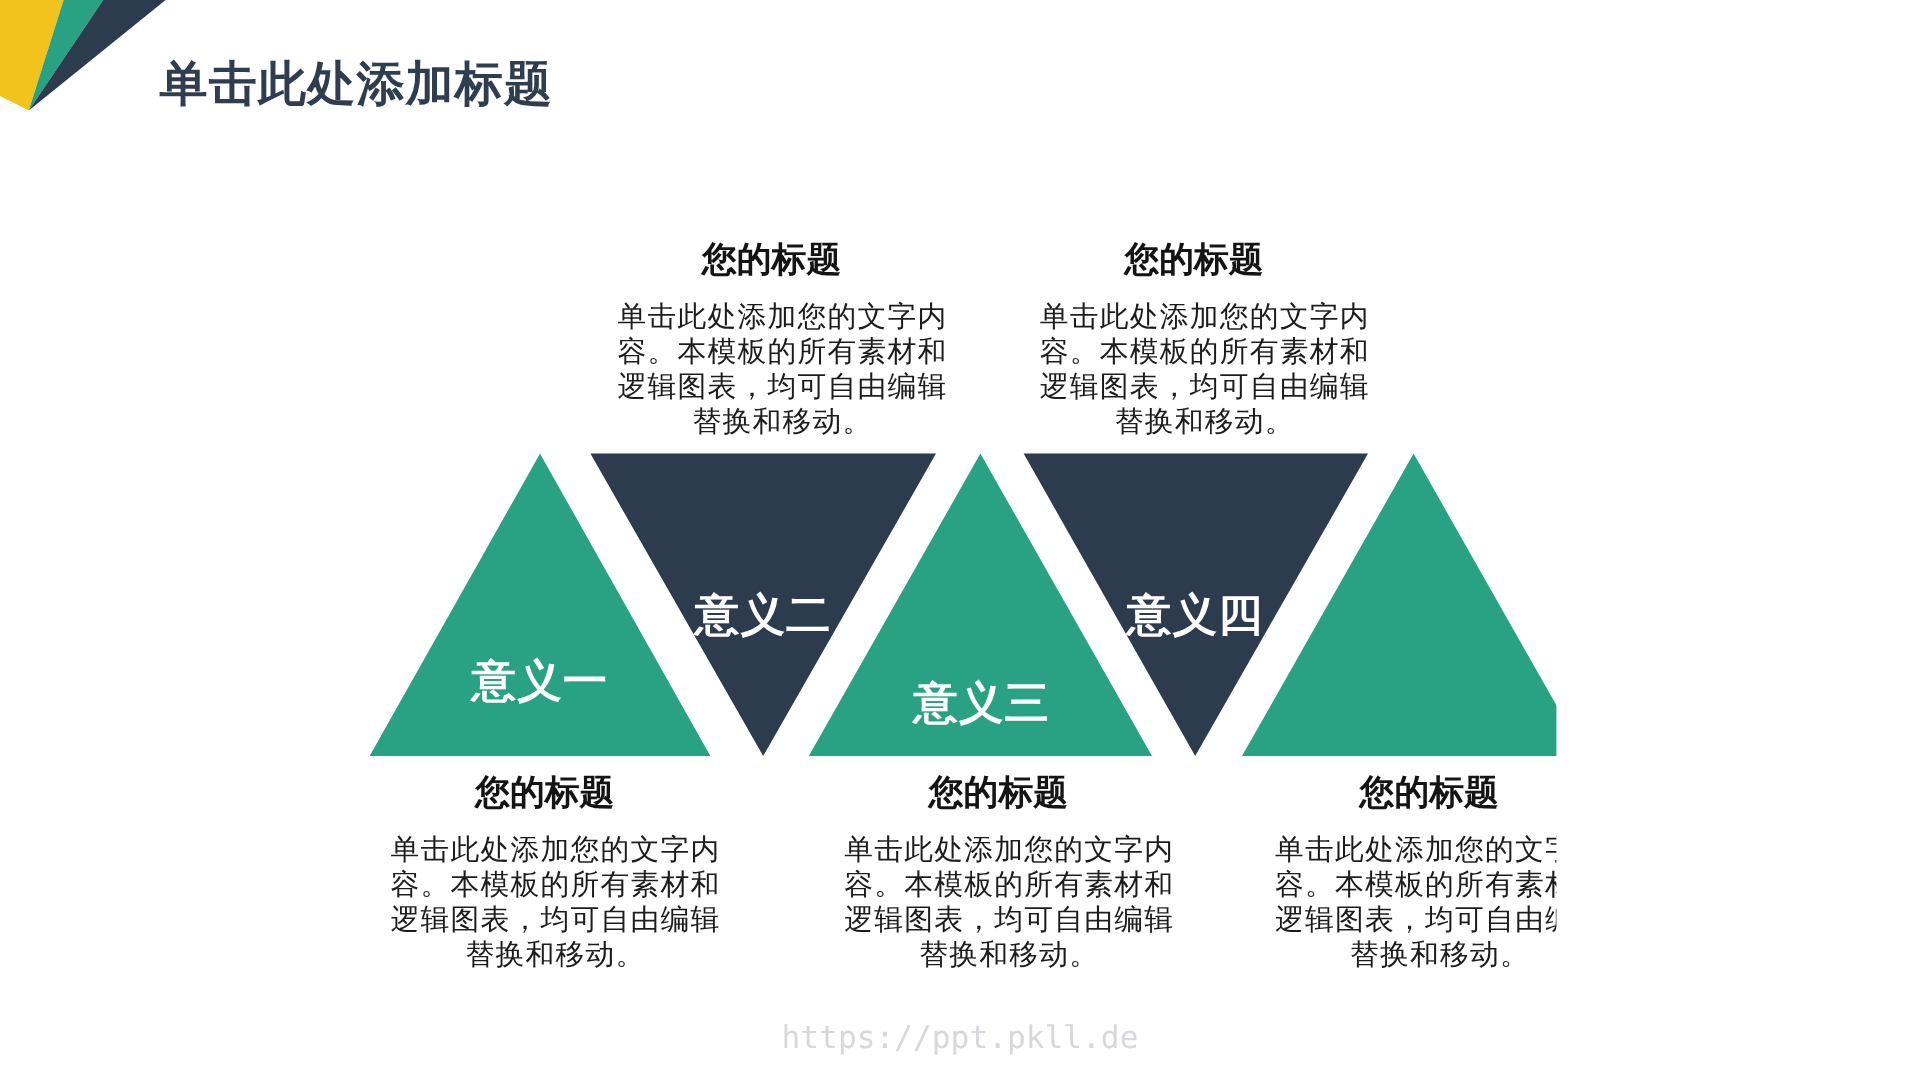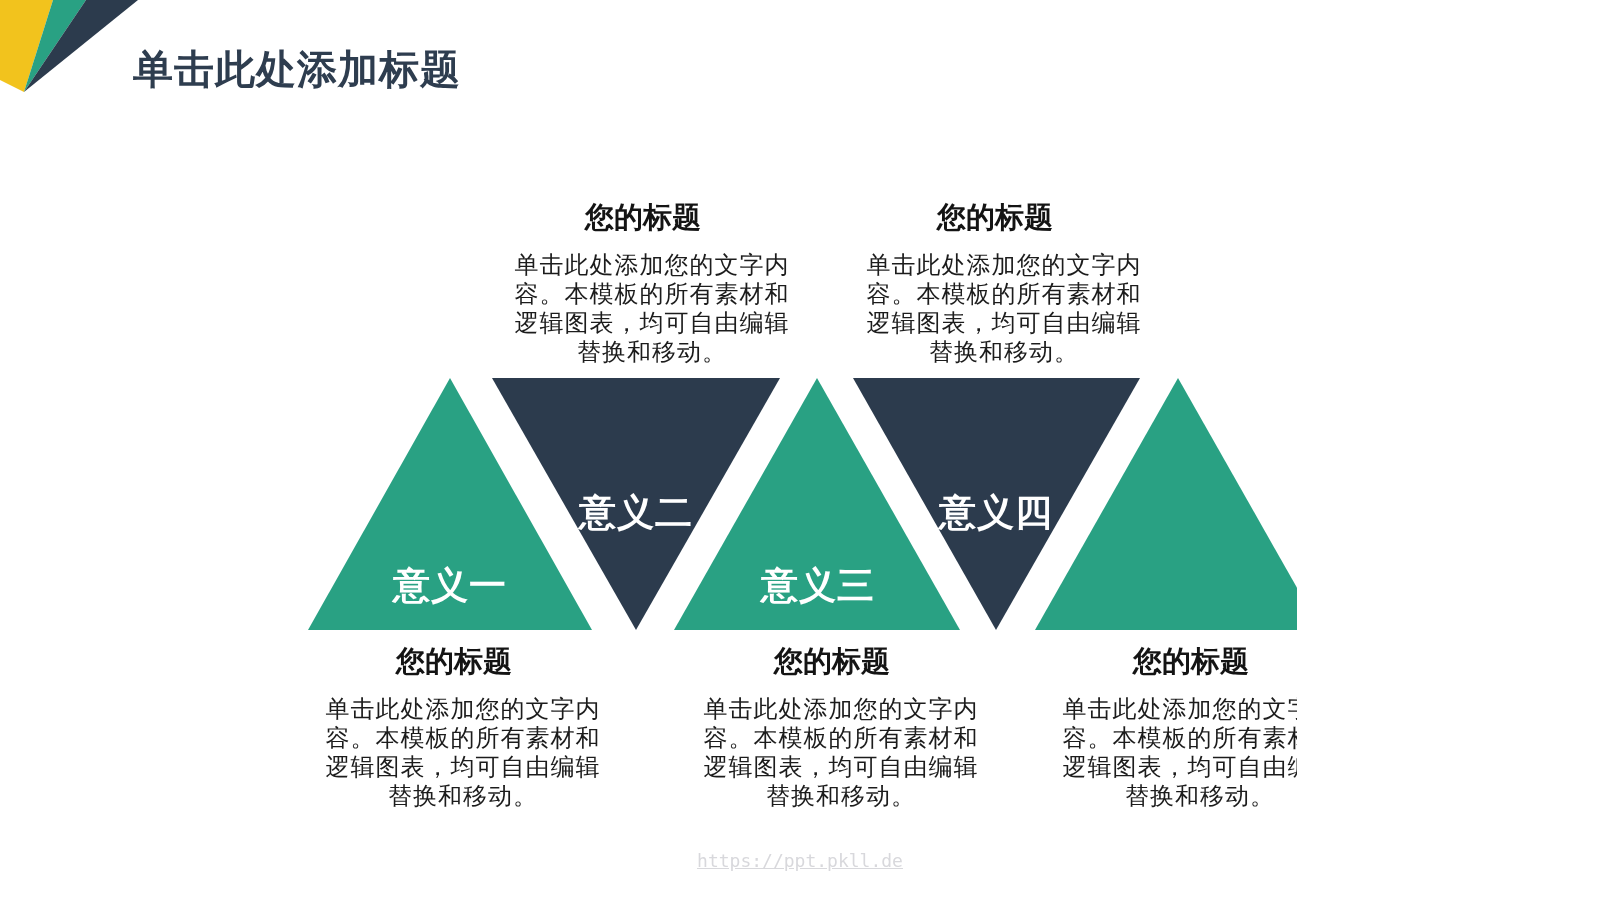--- a/index.html
+++ b/index.html
@@ -59,23 +59,22 @@
     white-space: pre-line;
     text-align: center;
   }
   .watermark {
     position: absolute;
     left: 600px;
     top: 850px;
     width: 400px;
     text-align: center;
     font-family: "DejaVu Sans Mono", "Liberation Mono", monospace;
-    font-size: 18px;
+    font-size: 26px;
     color: #D8D8DC;
-    text-decoration: underline;
   }
 </style>
 </head>
 <body>
 
 <div class="slide">
 
   <svg class="bg-svg" viewBox="0 0 1600 900" aria-hidden="true">
 
     <polygon points="0,0 53,0 24,92 0,80" fill="#F2C31D"></polygon>
@@ -84,21 +83,21 @@
 
     <polygon points="450,378 592,630 308,630" fill="#29A183"></polygon>
     <polygon points="492,378 780,378 636,630" fill="#2C3B4D"></polygon>
     <polygon points="817,378 960,630 674,630" fill="#29A183"></polygon>
     <polygon points="853,378 1140,378 996,630" fill="#2C3B4D"></polygon>
     <polygon points="1178,378 1321,630 1035,630" fill="#29A183"></polygon>
   </svg>
 
   <h1 class="page-title">单击此处添加标题</h1>
 
-  <div class="tri-label" style="left:340px; top:517px;">意义一</div>
+  <div class="tri-label" style="left:340px; top:499px;">意义一</div>
   <div class="tri-label" style="left:526px; top:444px;">意义二</div>
   <div class="tri-label" style="left:708px; top:517px;">意义三</div>
   <div class="tri-label" style="left:886px; top:444px;">意义四</div>
 
   <div class="text-block" style="left:502px; top:201px;">
     <div class="tb-heading">您的标题</div>
     <div class="tb-body">单击此处添加您的文字内
 容。本模板的所有素材和
 逻辑图表，均可自由编辑
 替换和移动。</div>

